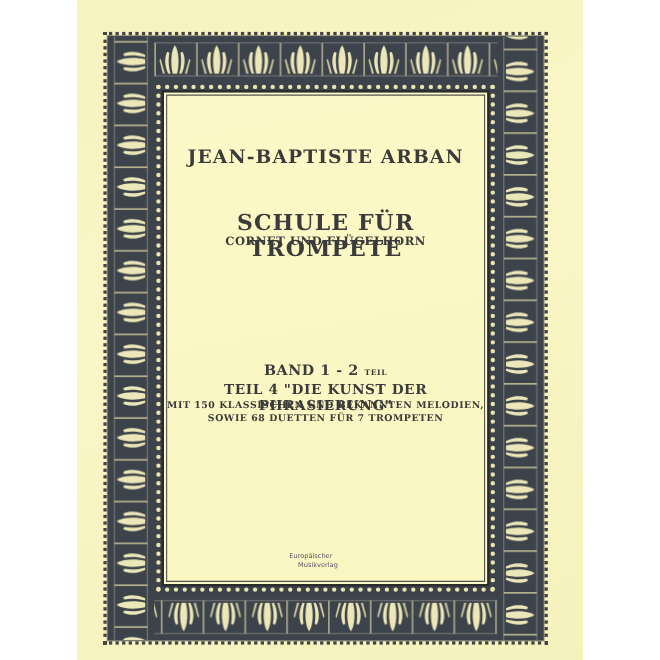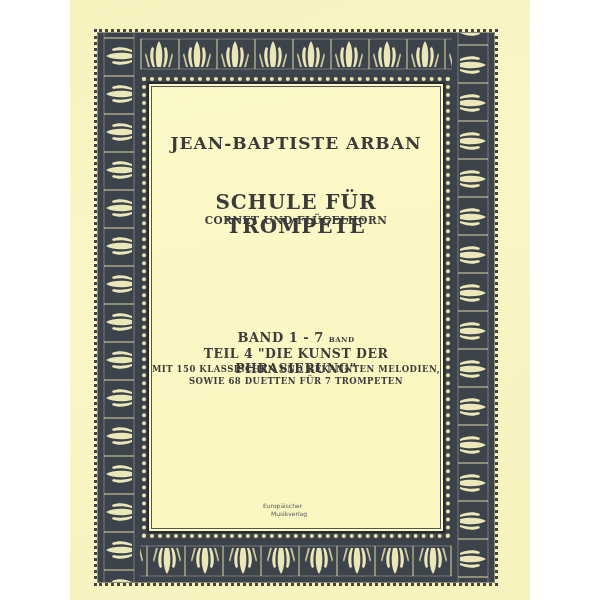--- a/index.html
+++ b/index.html
@@ -86,22 +86,22 @@
     </svg>
     <svg class="band right" width="42" height="549">
       <rect width="42" height="549" fill="url(#palmv)"></rect>
     </svg>
     <div class="inner-dots"></div>
     <div class="inner">
       <div class="txt author">JEAN-BAPTISTE ARBAN</div>
       <div class="txt title">SCHULE FÜR TROMPETE</div>
       <div class="txt subtitle">CORNET UND FLÜGELHORN</div>
       <div class="txt band-line">
-        <span>BAND 1 - 7</span>
-        <small>BAND</small>
+        <span>BAND 1 - 2</span>
+        <small>TEIL</small>
       </div>
       <div class="txt teil">TEIL 4 "DIE KUNST DER PHRASIERUNG"</div>
       <div class="txt desc1">MIT 150 KLASSISCHEN UND BEKANNTEN MELODIEN,</div>
       <div class="txt desc2">SOWIE 68 DUETTEN FÜR 7 TROMPETEN</div>
       <div class="publisher">
         <span>Europäischer</span>
         <span class="l2">Musikverlag</span>
       </div>
     </div>
   </div>

